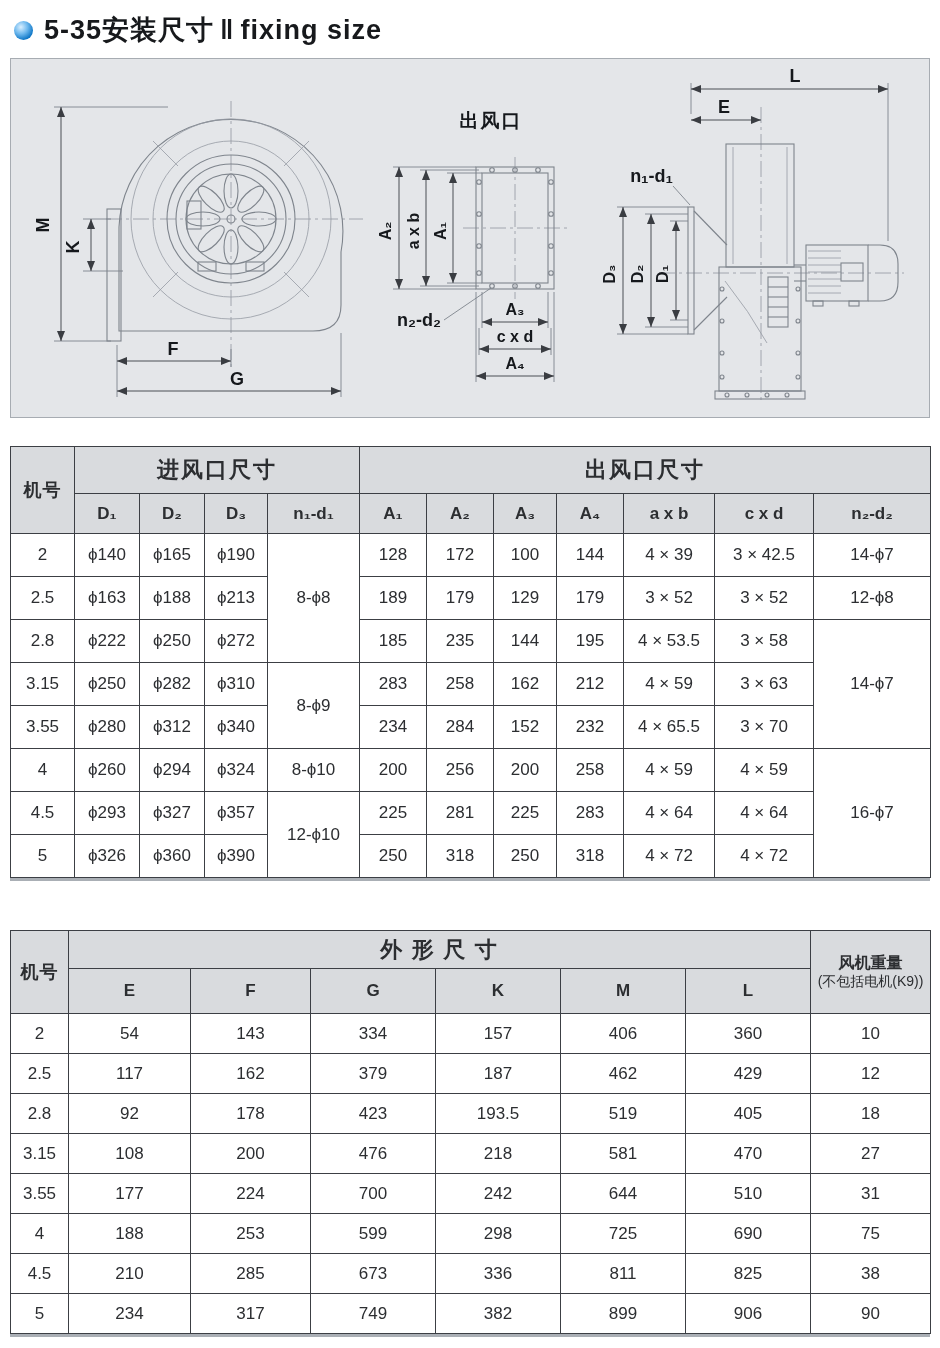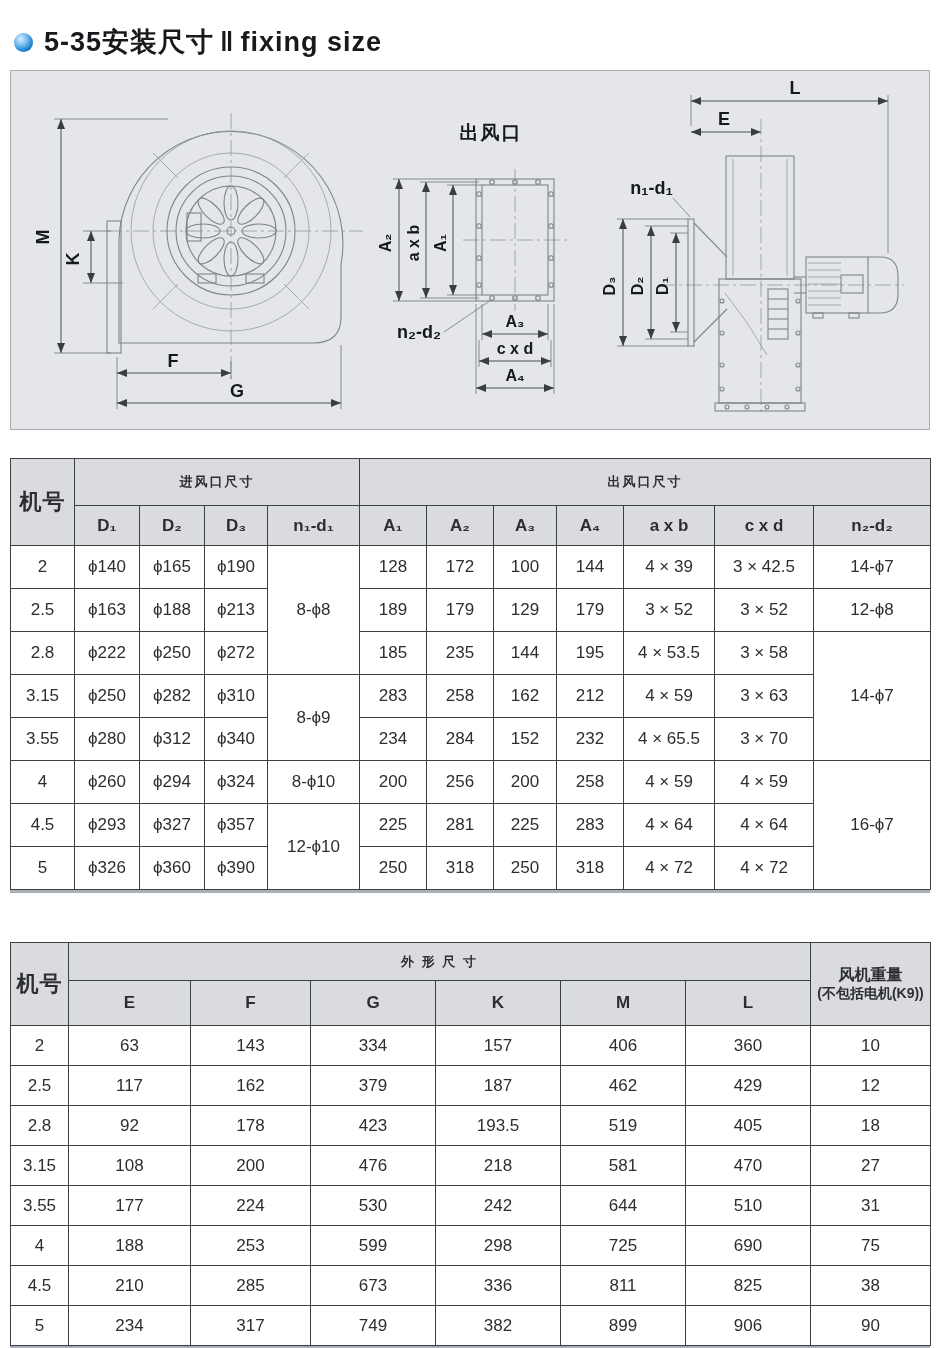--- a/index.html
+++ b/index.html
@@ -1,45 +1,45 @@
 <!DOCTYPE html>
 <html><head>
 <meta charset="utf-8">
 <style>
   html,body{margin:0;padding:0;background:#fff;}
   body{width:940px;font-family:"Liberation Sans",sans-serif;color:#222;}
-  .page{width:920px;margin:0 auto;padding-top:20px;}
+  .page{width:920px;margin:0 auto;padding-top:8px;}
   
   .titlebar{display:flex;align-items:center;gap:11px;padding:4px 2px 10px 4px;}
   .bullet{width:19px;height:19px;border-radius:50%;
     background:radial-gradient(circle at 36% 32%, #d9efff 0%, #6fb9ee 38%, #1279c8 72%, #005a9e 100%);}
   .title{font-size:27px;font-weight:bold;letter-spacing:1px;color:#17191c;}
   .title .sep{padding:0 6px;font-weight:bold;}
   
   .panel{position:relative;width:918px;height:358px;background:#e4e6e9;border:1px solid #a7acb2;}
   .panel svg{position:absolute;left:0;top:0;}
   
   .tblwrap{border-bottom:3px solid #aaafb5;}
   .t1wrap{margin-top:28px;}
   .t2wrap{margin-top:49px;}
   table{border-collapse:collapse;width:920px;table-layout:fixed;}
   th,td{border:1px solid #3c3f44;text-align:center;vertical-align:middle;
         font-size:17px;color:#2c2e31;padding:0 2px;overflow:hidden;}
   thead th{background:#d9dbde;font-weight:bold;}
-  .grp{font-size:13px;letter-spacing:2px;}
-  .machine{font-size:22px;font-weight:bold;letter-spacing:1px;}
+  .grp{font-size:22px;letter-spacing:2px;font-family:Liberation Serif, serif;}
+  .machine{font-size:18px;font-weight:bold;letter-spacing:1px;}
   #table1 thead tr.r1 th{height:46px;}
   #table1 thead tr.r2 th{height:39px;}
   #table1 tbody td{height:42px;}
   #table2 thead tr.r1 th{height:37px;}
   #table2 thead tr.r2 th{height:44px;}
   #table2 tbody td{height:39px;}
   .wcell{line-height:1.25;margin-top:48px;}
   .wcell .l1{font-size:16px;font-weight:bold;}
-  .wcell .l2{font-size:14px;font-weight:bold;text-align:center;}
+  .wcell .l2{font-size:14px;font-weight:normal;text-align:center;}
 </style>
 </head>
 <body>
 
 <div class="page">
 
   <div class="titlebar">
     <span class="bullet"></span>
     <span class="title"><span>5-35安装尺寸</span><span class="sep">‖</span><span>fixing size</span></span>
   </div>
@@ -424,21 +424,21 @@
         <th>F</th>
         <th>G</th>
         <th>K</th>
         <th>M</th>
         <th>L</th>
       </tr>
     </thead>
     <tbody>
       <tr>
         <td>2</td>
-        <td>63</td>
+        <td>54</td>
         <td>143</td>
         <td>334</td>
         <td>157</td>
         <td>406</td>
         <td>360</td>
         <td>10</td>
       </tr>
       <tr>
         <td>2.5</td>
         <td>117</td>
@@ -466,21 +466,21 @@
         <td>476</td>
         <td>218</td>
         <td>581</td>
         <td>470</td>
         <td>27</td>
       </tr>
       <tr>
         <td>3.55</td>
         <td>177</td>
         <td>224</td>
-        <td>530</td>
+        <td>700</td>
         <td>242</td>
         <td>644</td>
         <td>510</td>
         <td>31</td>
       </tr>
       <tr>
         <td>4</td>
         <td>188</td>
         <td>253</td>
         <td>599</td>

